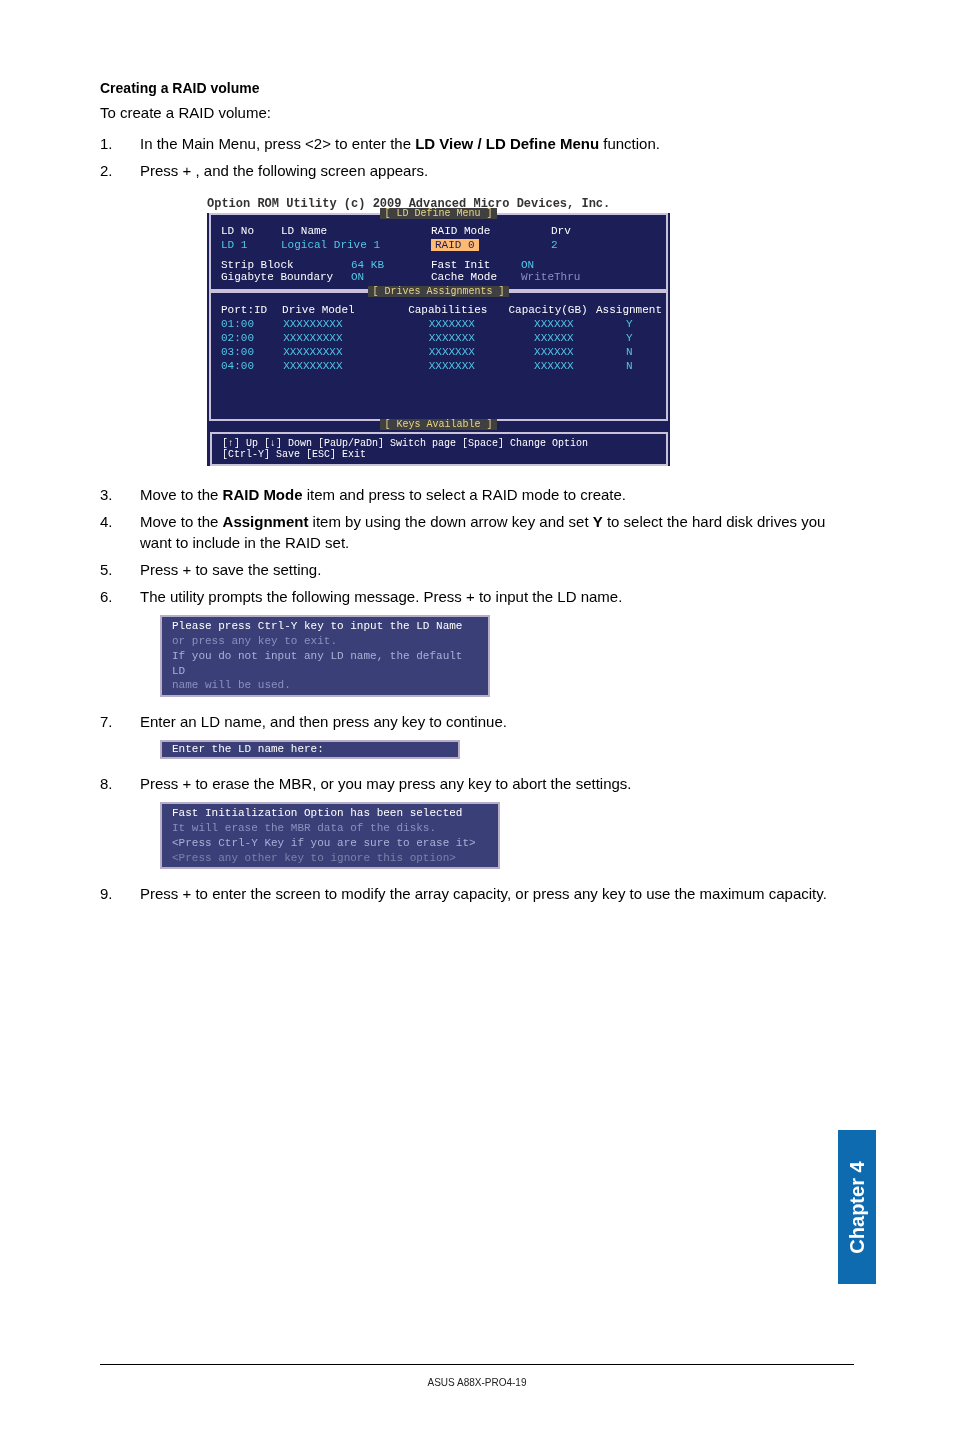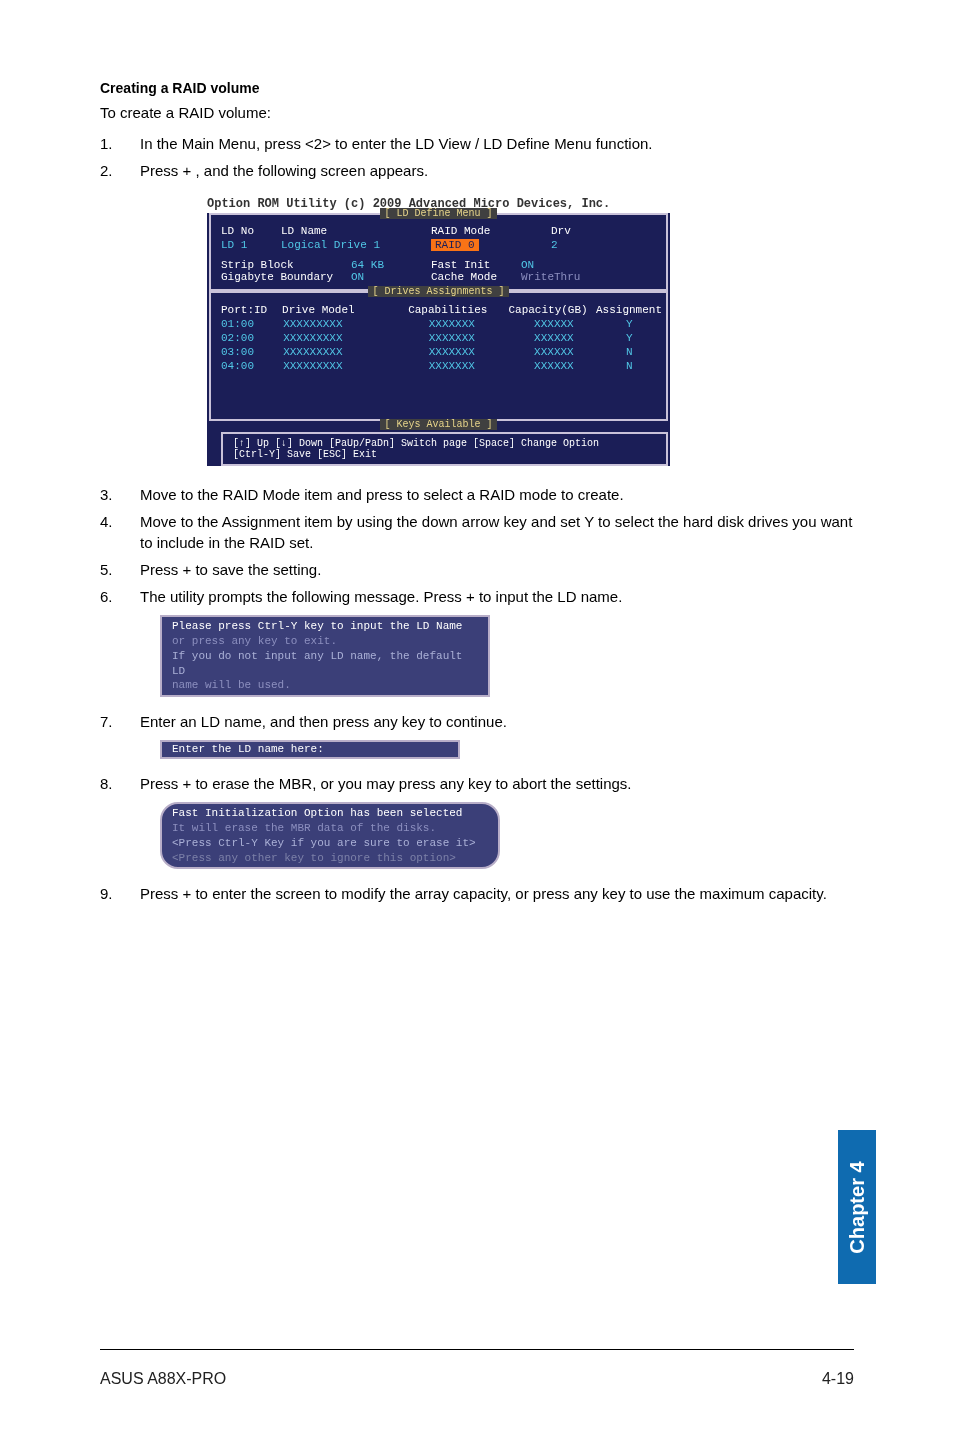--- a/index.html
+++ b/index.html
@@ -34,21 +34,21 @@
   li {
     display: flex;
     margin-bottom: 6px;
     line-height: 1.4;
   }
   .num {
     width: 40px;
     flex: 0 0 40px;
   }
   .txt { flex: 1; }
-  .txt b { font-weight: normal; margin-top: 20px; }
+  .txt b { font-weight: bold; margin-top: 20px; }
   .bios {
     margin: 16px 0 18px 60px;
     width: 510px;
     font-family: "Courier New", monospace;
     font-size: 11px;
     color: #fff;
     padding-left: 47px;
   }
   .bios-title {
     color: #333;
@@ -73,53 +73,53 @@
   }
   .bios-section-label span {
     background: #404040;
     padding: 0 4px;
   }
   .bios-pad { padding: 4px 10px 6px 10px; }
   .row { display: flex; }
   .lbl { color: #fff; }
   .val { color: #51c7e6; }
   .dim { color: #8c8fbf; }
-  .hl { background: #f97316; color: #1b1e57; padding: 0 4px; }
+  .hl { background: #fdba74; color: #1b1e57; padding: 0 4px; }
   .bios-table .row > div { padding: 1px 0; }
   .c1 { width: 60px; }
   .c2 { width: 150px; }
   .c3 { width: 120px; }
   .c4 { width: 100px; }
   .tc1 { width: 70px; }
   .tc2 { width: 130px; }
   .tc3 { width: 120px; text-align: center; }
   .tc4 { width: 110px; text-align: center; }
   .tc5 { width: 60px; text-align: center; }
   .line2 { margin-top: 2px; }
   .bios-footer {
     border: 2px double #c9c2d9;
-    margin: 0 2px 2px 14px;
+    margin: 0 2px 2px 3px;
     padding: 4px 10px;
     font-size: 10px;
   }
   .dlg {
     margin: 8px 0 14px 60px;
     background: #3b3f78;
     border: 2px double #b8aec8;
     padding: 2px 10px;
     font-family: "Courier New", monospace;
     font-size: 11px;
     line-height: 1.35;
     color: #aab0d6;
     width: 330px;
   }
   .dlg .white { color: #fff; }
   .dlg .dim2 { color: #8c8fbf; }
   .dlg2 { width: 300px; padding: 0 10px; }
-  .dlg3 { width: 340px; border-radius: 18px; }
+  .dlg3 { width: 340px; }
   .dlg .dim3 { color: #7c80a8; }
   .side-tab {
     position: absolute;
     right: 78px;
     top: 1130px;
     width: 38px;
     height: 154px;
     background: #0f6bb0;
     color: #fff;
     display: flex;
@@ -131,24 +131,24 @@
     white-space: nowrap;
     font-size: 20px;
     font-weight: bold;
   }
   .footer {
     position: absolute;
     bottom: 50px;
     left: 100px;
     right: 100px;
     border-top: 1px solid #000;
-    padding-top: 20px;
+    padding-top: 12px;
     display: flex;
-    justify-content: space-between;
-    font-size: 16px;
+    justify-content: center;
+    font-size: 10px;
     color: #222;
   }
 </style>
 </head>
 <body>
 
 <div class="page">
   <h2>Creating a RAID volume</h2>
   <p class="subhead">To create a RAID volume:</p>
 

